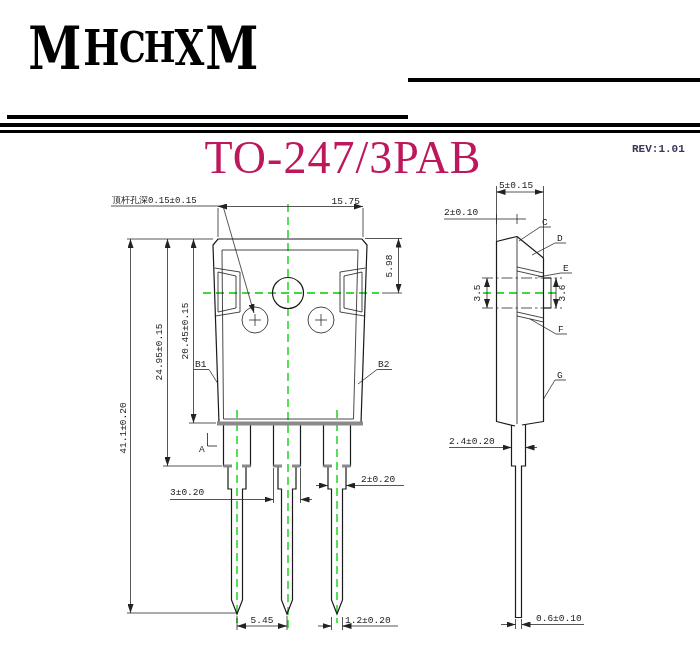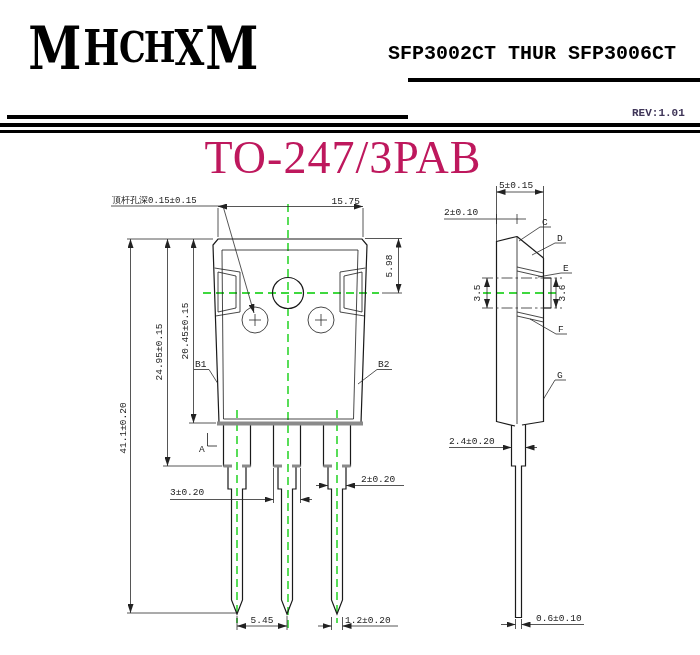--- a/index.html
+++ b/index.html
@@ -33,24 +33,23 @@
   .dd{stroke:#2b2b2b;stroke-width:.8;fill:none;stroke-dasharray:11 3 2.5 3;}
   .dt{font-family:"Liberation Mono",monospace;font-size:9.5px;fill:#222;}
   .nt{font-family:"Liberation Mono","Liberation Sans",sans-serif;font-size:9px;fill:#222;}
 </style>
 </head>
 <body>
 
 <div id="page">
 
   <div id="logo"><span style="font-size: 60px;">M</span><span style="font-size: 48px;">H</span><span style="font-size: 42px;">C</span><span style="font-size: 42px;">H</span><span style="font-size: 48px;">X</span><span style="font-size: 60px;">M</span></div>
-  <div id="partRange">SFP3002CT THUR SFP3006CT</div>
   <div class="bar" style="left:408px;top:78px;width:292px;height:4px;"></div>
   <div class="bar" style="left:7px;top:115px;width:401px;height:4px;"></div>
-  <div id="rev" style="color: rgb(63, 53, 88);">REV:1.01</div>
+  <div id="rev" style="color: rgb(63, 53, 88); margin-top: 36px;">REV:1.01</div>
   <div class="bar" style="left:0;top:123px;width:700px;height:3.5px;"></div>
   <div class="bar" style="left:0;top:129.5px;width:700px;height:3.5px;"></div>
   <div id="pkgTitle">TO-247/3PAB</div>
 
   <svg width="700" height="655" viewBox="0 0 700 655">
     <defs>
       <marker id="ah" orient="auto-start-reverse" markerUnits="userSpaceOnUse" markerWidth="9" markerHeight="6" refX="9" refY="3">
         <path d="M0,0 L9,3 L0,6 Z" fill="#222"></path>
       </marker>
     </defs>

